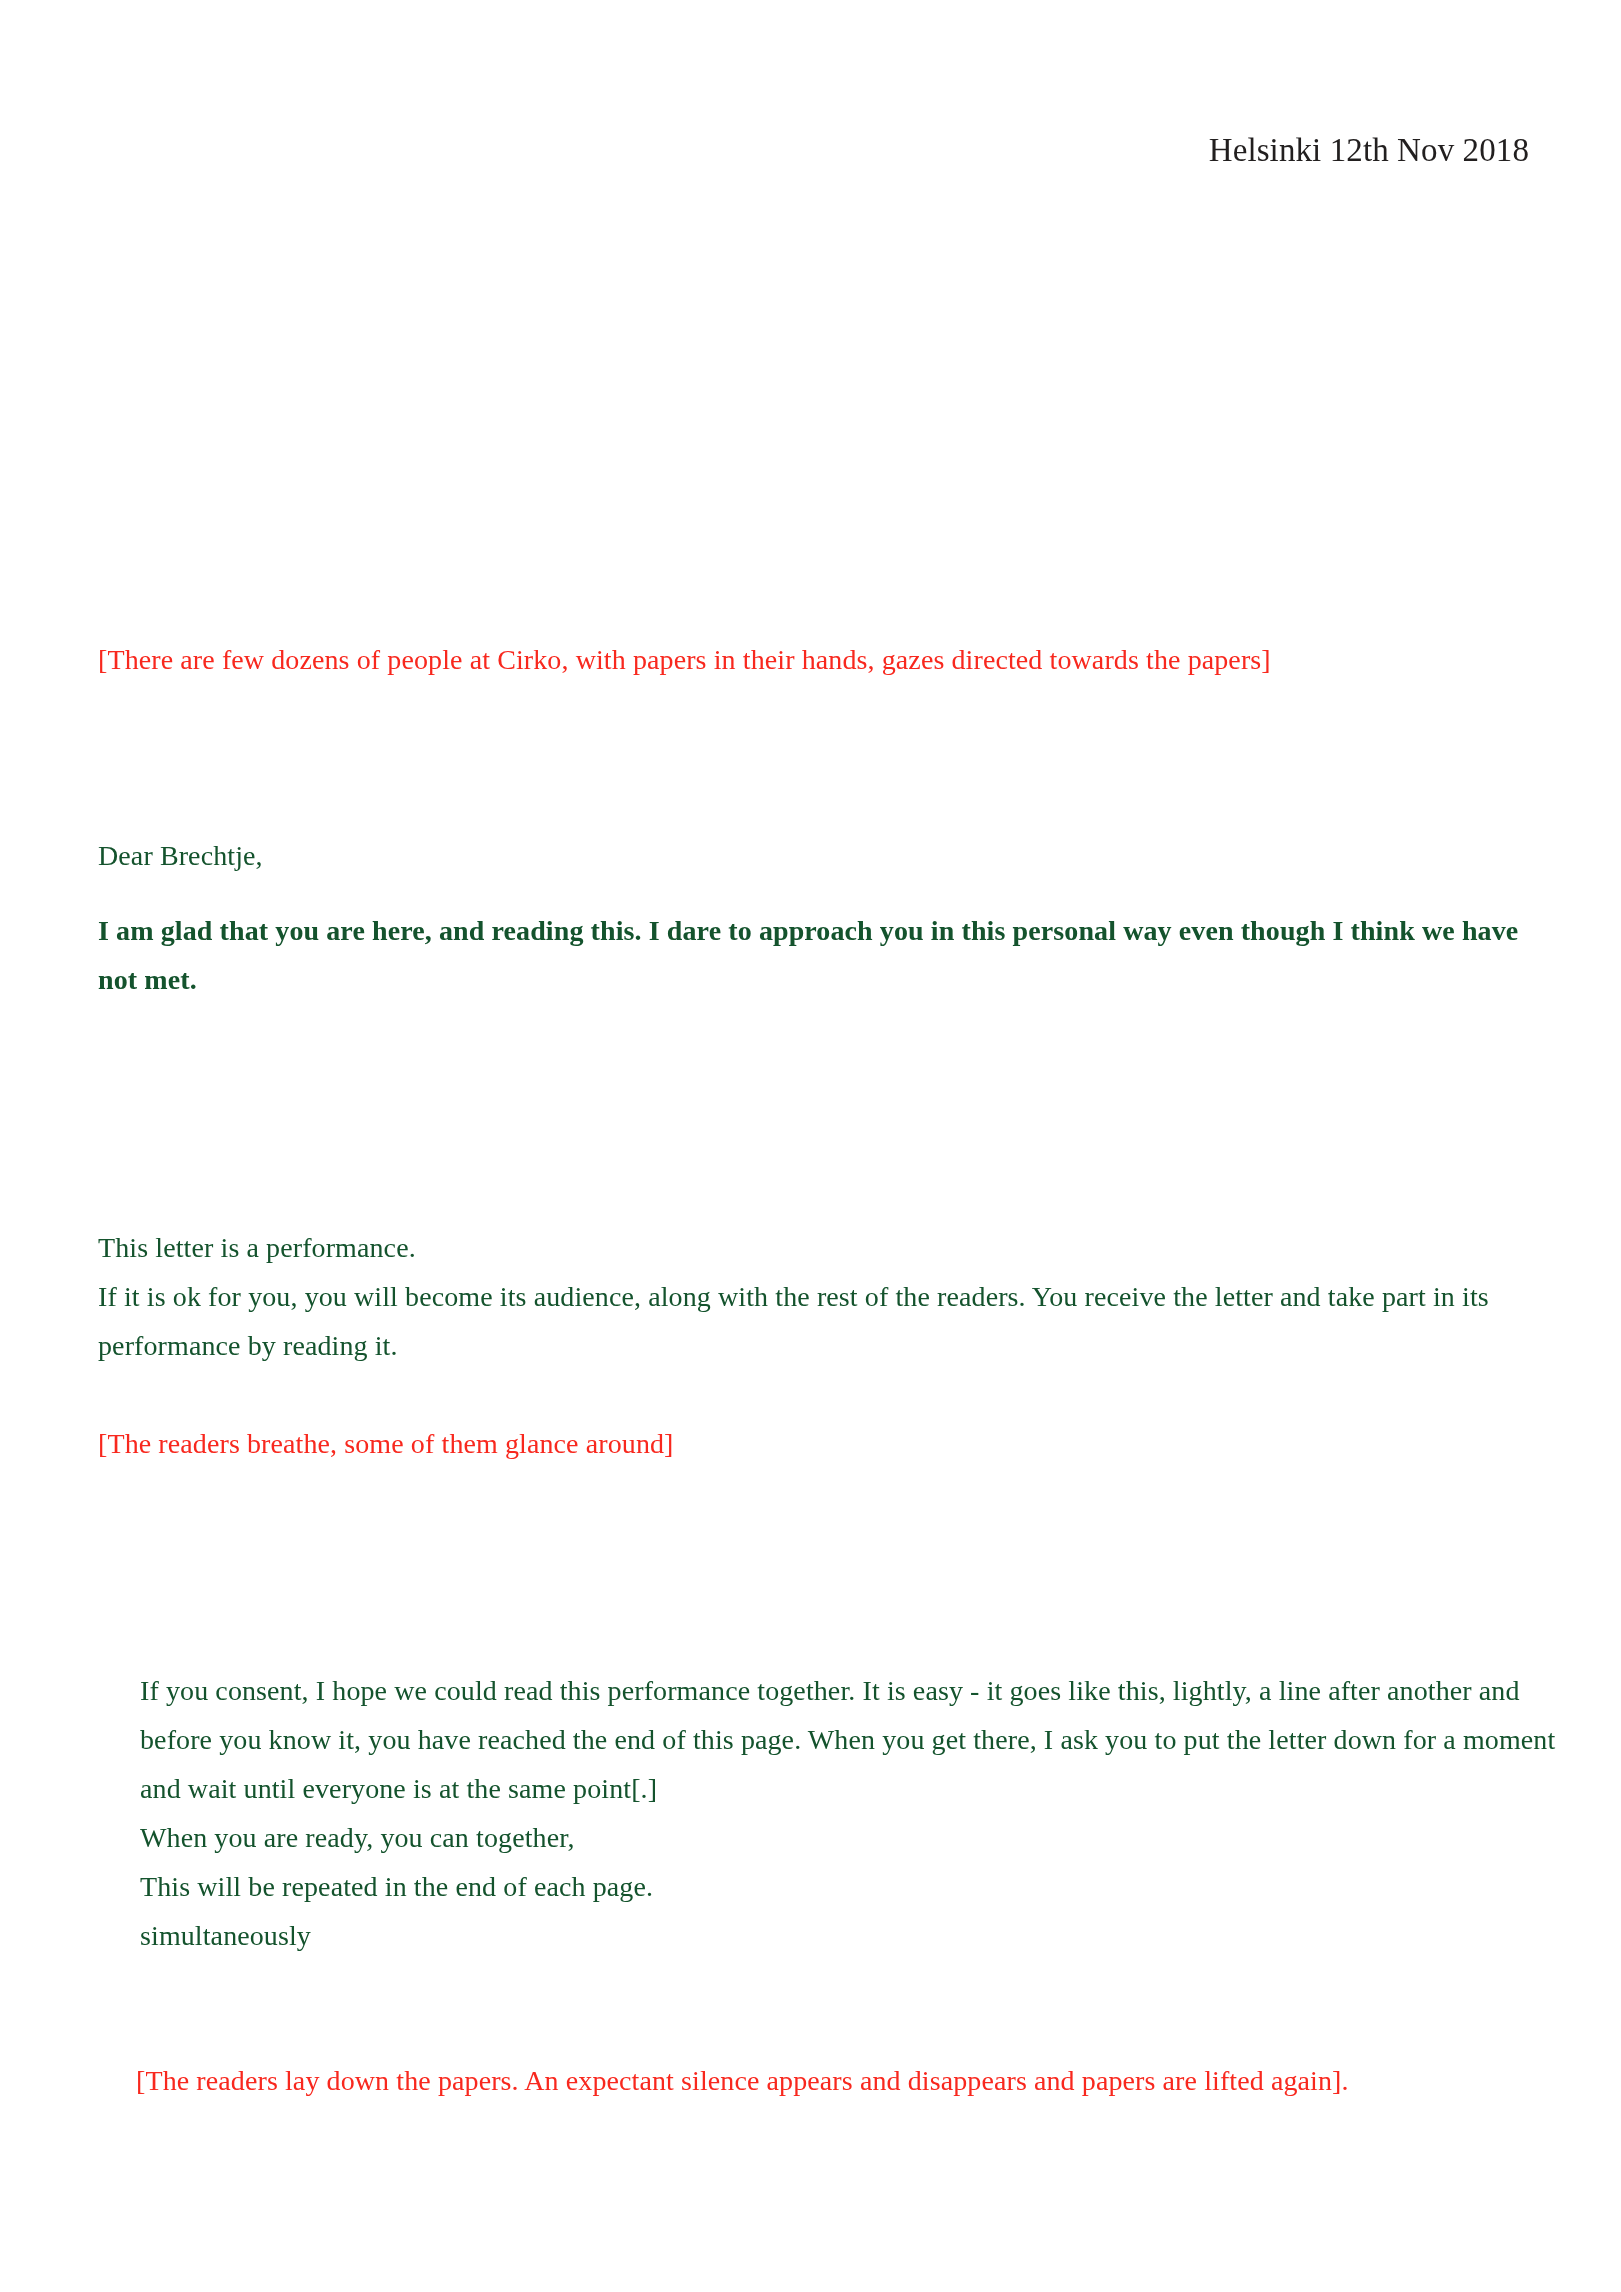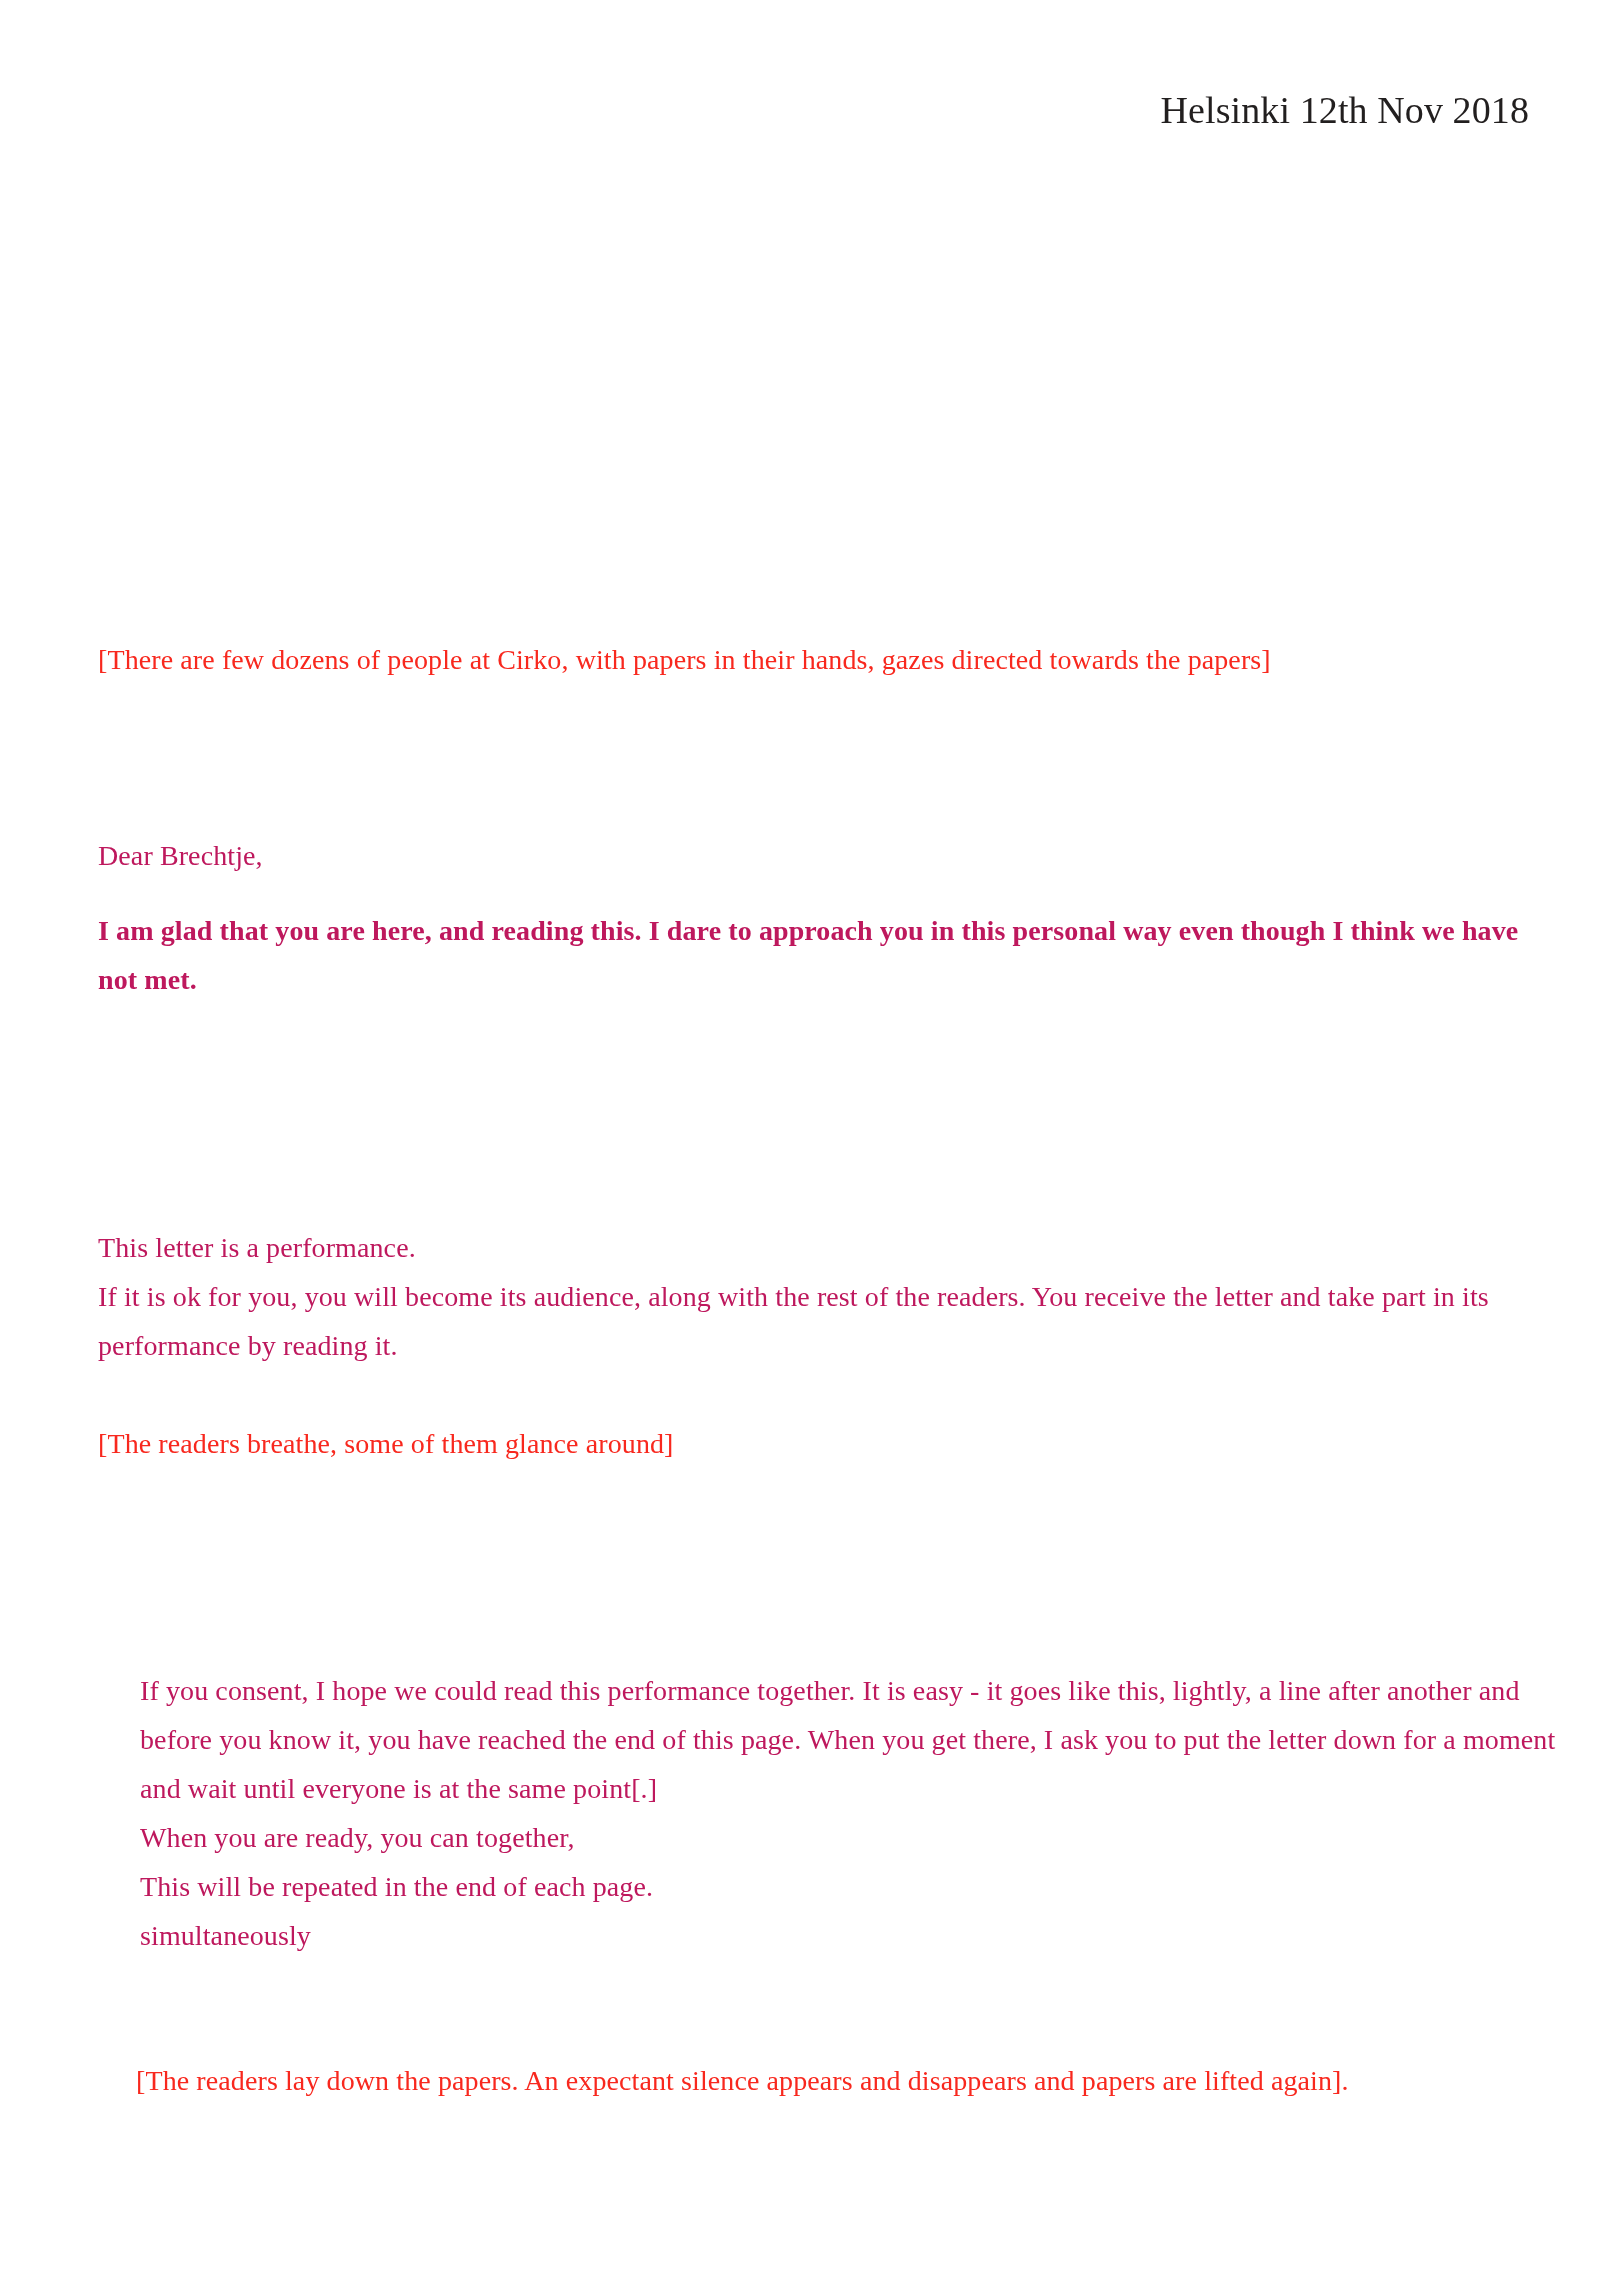--- a/index.html
+++ b/index.html
@@ -19,28 +19,29 @@
   .block {
     position: absolute;
     left: 98px;
     width: 1431px;
     font-size: 28px;
     line-height: 49px;
     letter-spacing: 0.1px;
   }
   .date {
     text-align: right;
-    font-size: 38px;
+    font-size: 33px;
+    margin-top: 40px;
   }
   .stage {
     color: #f8281e;
     font-size: 28px;
   }
   .body-text {
-    color: #be185d;
+    color: #14532d;
   }
   .para-line {
     display: block;
   }
 </style>
 </head>
 <body>
 
 <div class="page">
 

